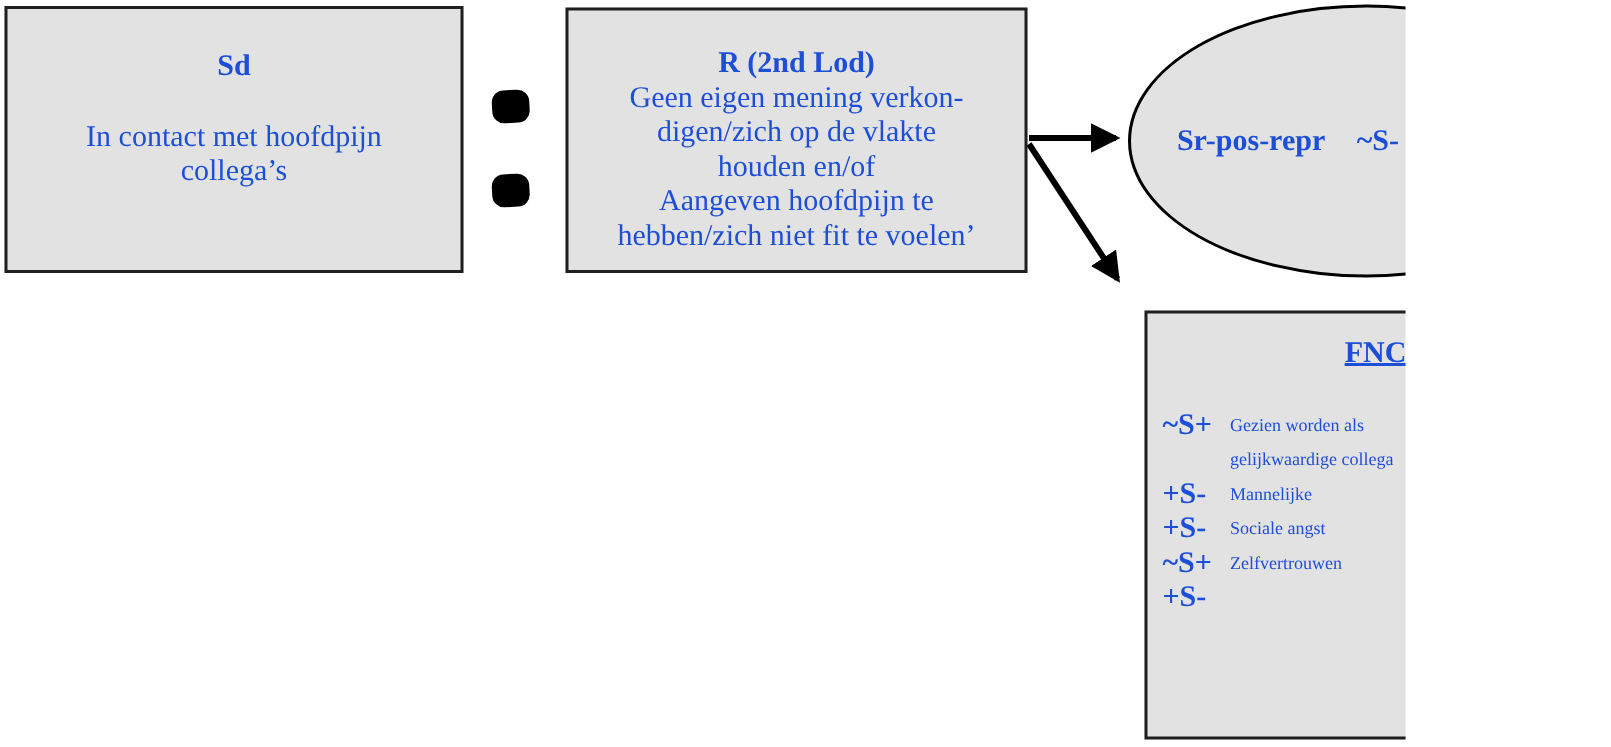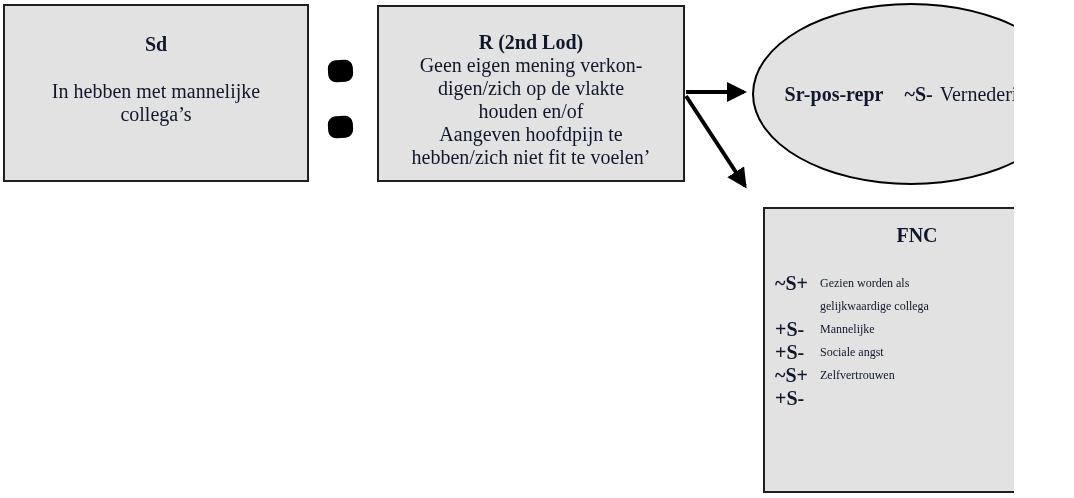--- a/index.html
+++ b/index.html
@@ -1,22 +1,22 @@
 <!DOCTYPE html>
 <html><head>
 <meta charset="utf-8">
 <style>
   html, body { margin: 0; padding: 0; background: #ffffff; }
   .canvas {
     position: relative;
-    width: 1014px;
+    width: 937px;
     height: 498px;
     background: #ffffff;
     font-family: "Liberation Serif", "DejaVu Serif", serif;
-    color: #0f172a;
+    color: #1d4ed8;
     overflow: hidden;
   }
   .node {
     position: absolute;
     background: #e2e2e2;
     border: 2px solid #1f1f1f;
     box-sizing: border-box;
   }
   .box { display: flex; flex-direction: column; align-items: center; }
   .node-title {
@@ -54,21 +54,21 @@
     left: 752px; top: 3px; width: 318px; height: 182px;
     border-radius: 50%;
     border: 2px solid #000000;
     display: flex; flex-direction: row; align-items: center; justify-content: center;
     gap: 21px;
   }
   .inline-entry { display: inline-flex; gap: 7px; font-size: 20px; line-height: 24px; }
   .entry-prefix { font-weight: bold; }
   
   .fnc-box { left: 763px; top: 207px; width: 308px; height: 286px; padding-top: 14px; }
-  .fnc-box .node-title { align-self: center; }
+  .fnc-box .node-title { align-self: center; text-decoration: underline; }
   .fnc-list {
     margin-top: 25px;
     align-self: stretch;
     padding-left: 10px;
     padding-right: 4px;
     display: flex; flex-direction: column;
   }
   .fnc-item { display: flex; align-items: flex-start; }
   .fnc-prefix {
     font-weight: bold;
@@ -84,21 +84,21 @@
   }
   .arrows { position: absolute; left: 0; top: 0; pointer-events: none; }
 </style>
 </head>
 <body>
 
 <div class="canvas">
 
   <div class="node box sd-box">
     <div class="node-title">Sd</div>
-    <div class="node-body">In hebben met mannelijke
+    <div class="node-body">In contact met hoofdpijn
 collega’s</div>
   </div>
 
   <div class="dot dot-top"></div>
   <div class="dot dot-bottom"></div>
 
   <div class="node box r-box">
     <div class="node-title">R (2nd Lod)</div>
     <div class="node-body">Geen eigen mening verkon-
 digen/zich op de vlakte

